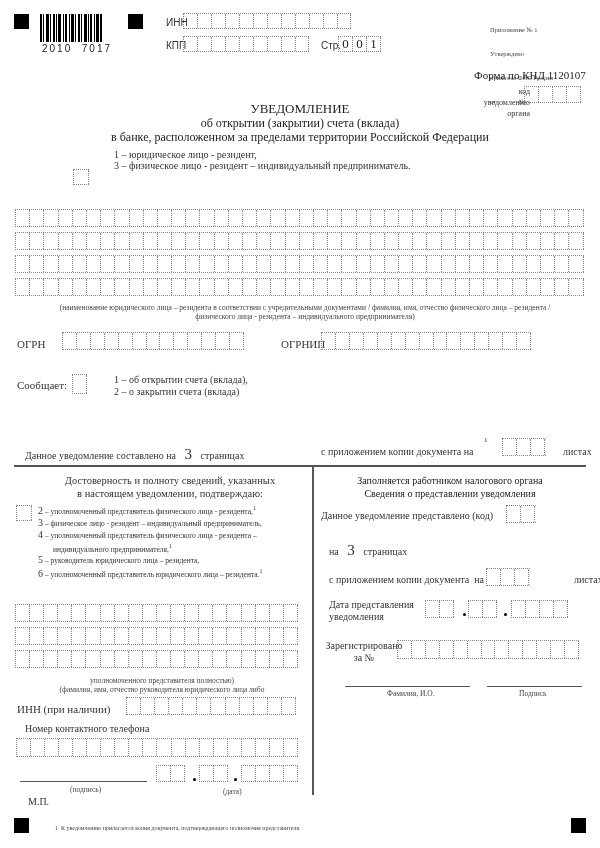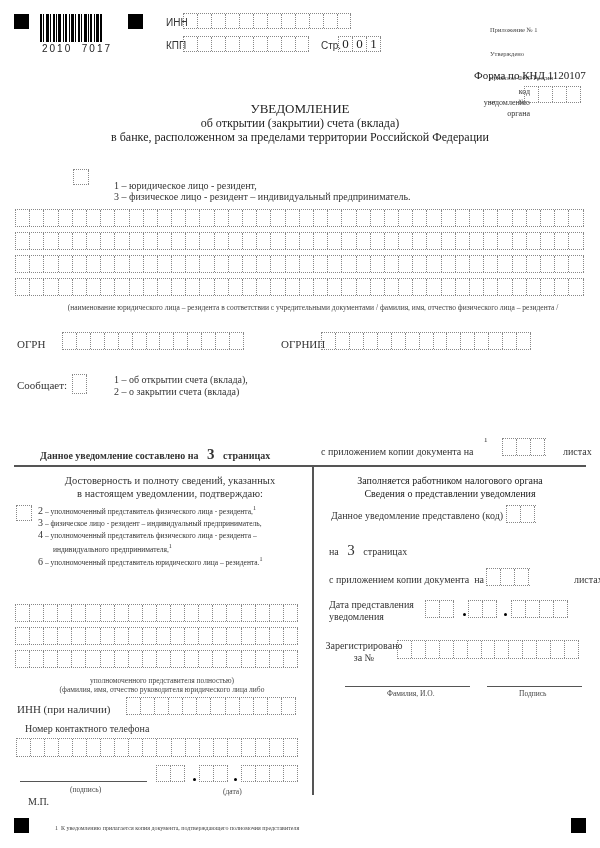--- a/index.html
+++ b/index.html
@@ -123,21 +123,21 @@
     <div class="cell" style="width:14px"></div>
 </div>
 
 <div class="abs bold center" style="left:0;width:600px;top:101px;font-size:13px;">УВЕДОМЛЕНИЕ</div>
 <div class="abs bold center" style="left:0;width:600px;top:116px;font-size:12px;">об открытии (закрытии) счета (вклада)</div>
 <div class="abs bold center" style="left:0;width:600px;top:130px;font-size:12px;">в банке, расположенном за пределами территории Российской Федерации</div>
 
 <div class="grid" style="left:73px;top:169px;width:16px;height:16px;">
   <div class="cell" style="width:15px"></div>
 </div>
-<div class="abs t10" style="left:106px;top:180px;line-height:11px;">
+<div class="abs t10" style="left:106px;top:149px;line-height:11px;">
   <div>1 – юридическое лицо - резидент,</div>
   <div>3 – физическое лицо - резидент –  индивидуальный предприниматель.</div>
 </div>
 
 <div id="name-grid" style="position: absolute; left: 0px; top: 0px;">
     <div class="grid" style="left: 15px; top: 209px; width: 569px; height: 18px;">
       <div class="cell" style="width: 14.2px;"></div>
       <div class="cell" style="width: 14.2px;"></div>
       <div class="cell" style="width: 14.2px;"></div>
       <div class="cell" style="width: 14.2px;"></div>
@@ -298,22 +298,23 @@
       <div class="cell" style="width: 14.2px;"></div>
       <div class="cell" style="width: 14.2px;"></div>
       <div class="cell" style="width: 14.2px;"></div>
       <div class="cell" style="width: 14.2px;"></div>
       <div class="cell" style="width: 14.2px;"></div>
       <div class="cell" style="width: 14.2px;"></div>
       <div class="cell" style="width: 14.2px;"></div>
       <div class="cell" style="width: 14.2px;"></div>
     </div>
   </div>
-<div class="abs small center" style="left:28px;width:570px;top:303px;">
+<div class="abs small center" style="left:20px;width:570px;top:303px;">
   <div>(наименование юридического лица – резидента в соответствии с учредительными документами / фамилия, имя, отчество физического лица – резидента /</div>
+  <div>физического лица - резидента – индивидуального предпринимателя)</div>
 </div>
 
 <div class="abs t11" style="left:17px;top:338px;">ОГРН</div>
 <div class="grid" style="left:62px;top:332px;width:182px;height:18px;" id="ogrn-grid">
     <div class="cell" style="width: 14px;"></div>
     <div class="cell" style="width: 14px;"></div>
     <div class="cell" style="width: 14px;"></div>
     <div class="cell" style="width: 14px;"></div>
     <div class="cell" style="width: 14px;"></div>
     <div class="cell" style="width: 14px;"></div>
@@ -346,21 +347,21 @@
 
 <div class="abs t11" style="left:17px;top:379px;">Сообщает:</div>
 <div class="grid" style="left:72px;top:374px;width:15px;height:20px;">
   <div class="cell" style="width:14px"></div>
 </div>
 <div class="abs t10" style="left:106px;top:374px;line-height:12px;">
   <div>1 – об открытии счета (вклада),</div>
   <div>2 – о закрытии счета (вклада)</div>
 </div>
 
-<div class="abs t10" style="left:32px;top:446px;white-space:nowrap;font-weight:bold;">
+<div class="abs t10" style="left:17px;top:446px;white-space:nowrap;">
   <span>Данное уведомление составлено на</span>
   <span style="font-size:15px;margin:0 6px;">3</span>
   <span>страницах</span>
 </div>
 <div class="abs t10" style="left:313px;top:446px;white-space:nowrap;">
   <span>с приложением копии документа</span>
   <span>на</span>
 </div>
 <div class="abs" style="left:484px;top:436px;font-size:7px;">1</div>
 <div class="grid" style="left:502px;top:438px;width:44px;height:18px;">
@@ -378,20 +379,21 @@
   <div>в настоящем уведомлении, подтверждаю:</div>
 </div>
 <div class="grid" style="left:16px;top:505px;width:16px;height:16px;">
   <div class="cell" style="width:15px"></div>
 </div>
 <div class="abs" style="left:38px;top:503px;font-size:7.5px;line-height:11px;color:#333;white-space:nowrap;">
   <div><span style="font-size:10px;">2</span> <span>– уполномоченный представитель физического лица - резидента,</span><sup style="font-size:6px;">1</sup></div>
   <div><span style="font-size:10px;">3</span> <span>– физическое лицо - резидент – индивидуальный предприниматель,</span></div>
   <div><span style="font-size:10px;">4</span> <span>– уполномоченный представитель физического лица - резидента –</span></div>
   <div style="padding-left:15px;"><span>индивидуального предпринимателя,</span><sup style="font-size:6px;">1</sup></div>
+  <div><span style="font-size:10px;">5</span> <span>– руководитель юридического лица – резидента,</span></div>
   <div><span style="font-size:10px;">6</span> <span>– уполномоченный представитель юридического лица – резидента.</span><sup style="font-size:6px;">1</sup></div>
 </div>
 
 <div id="fio-grid" style="position: absolute; left: 0px; top: 0px;">
     <div class="grid" style="left: 15px; top: 604px; width: 283px; height: 18px;">
       <div class="cell" style="width: 14.1px;"></div>
       <div class="cell" style="width: 14.1px;"></div>
       <div class="cell" style="width: 14.1px;"></div>
       <div class="cell" style="width: 14.1px;"></div>
       <div class="cell" style="width: 14.1px;"></div>
@@ -521,21 +523,21 @@
     <div class="cell" style="width:14px"></div>
 </div>
 <div class="abs small" style="left:223px;top:787px;">(дата)</div>
 
 <div class="abs t10" style="left:20px;top:796px;">М.П.</div>
 
 <div class="abs center" style="left:314px;width:272px;top:474px;font-size:10px;line-height:13px;">
   <div class="bold">Заполняется работником налогового органа</div>
   <div>Сведения о представлении уведомления</div>
 </div>
-<div class="abs t10" style="left:323px;top:510px;">Данное уведомление представлено (код)</div>
+<div class="abs t10" style="left:313px;top:510px;">Данное уведомление представлено (код)</div>
 <div class="grid" style="left:506px;top:505px;width:30px;height:18px;">
   <div class="cell" style="width:14px"></div>
     <div class="cell" style="width:14px"></div>
 </div>
 
 <div class="abs t10" style="left:321px;top:542px;white-space:nowrap;">
   <span>на</span>
   <span style="font-size:15px;margin:0 6px;">3</span>
   <span>страницах</span>
 </div>

